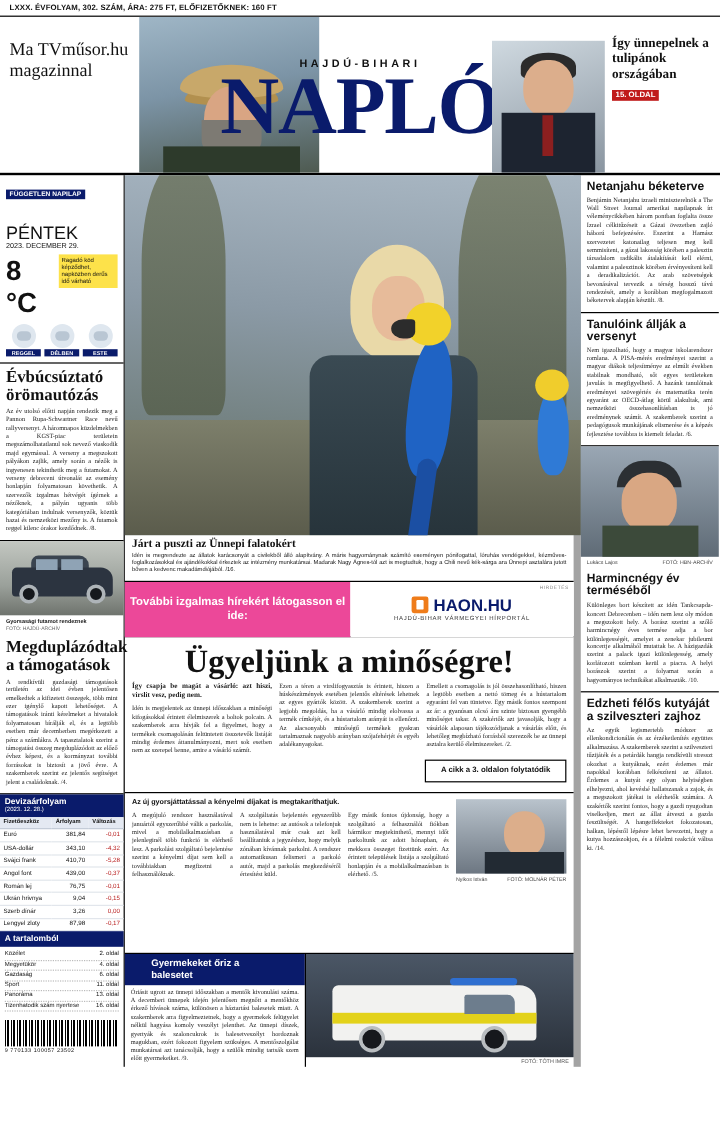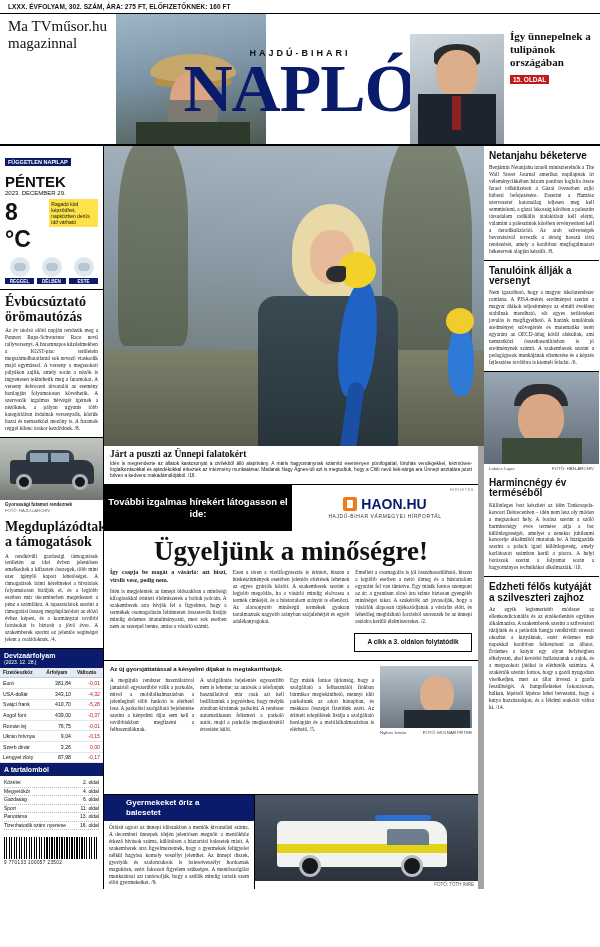--- a/index.html
+++ b/index.html
@@ -18,21 +18,21 @@
     height: 14px; border-bottom: 1px solid #000;
     display: flex; align-items: center;
     padding: 0 8px;
     font-family: "Liberation Sans", sans-serif;
     font-size: 6.5px; font-weight: bold; letter-spacing: .1px;
   }
 
   
   .masthead { height: 132px; position: relative; border-bottom: 2px solid #000; overflow:hidden; }
   .mh-left {
-    position: absolute; left: 8px; top: 4px; width: 108px;
+    position: absolute; left: 8px; top: 20px; width: 108px;
     font-family: "Liberation Serif", serif; font-size: 15px; line-height: 1.15;
   }
   .mh-photo-left {
     position:absolute; left:116px; top:0; width:150px; height:130px;
     background: linear-gradient(170deg,#9fb6c6 0%, #7c94a6 45%, #4e5a50 100%);
     overflow:hidden;
   }
   .mh-photo-left .hat {
     position:absolute; left:34px; top:40px; width:86px; height:28px;
     background:#c8a86a; border-radius:50%/70% 70% 30% 30%;
@@ -94,21 +94,21 @@
   .col-left { width:104px; border-right:1px solid #000; }
   .col-mid  { width:380px; border-right:6px solid #a3a3a3; }
   .col-right{ width:115px; }
 
   
   .wbox { border-bottom:1px solid #000; padding:4px 5px 5px; }
   .wtag {
     background:#0a1b6b; color:#fff; font-family:"Liberation Sans",sans-serif;
     font-size:5.5px; font-weight:bold; padding:1px 3px; display:inline-block;
   }
-  .wday { font-family:"Liberation Sans",sans-serif; font-weight:bold; font-size:15px; margin-top:5px;}
+  .wday { font-family:"Liberation Sans",sans-serif; font-weight:normal; font-size:15px; margin-top:18px;}
   .wdate{ font-family:"Liberation Sans",sans-serif; font-size:6px; margin-bottom:3px;}
   .wrow { display:flex; align-items:flex-start; gap:4px; }
   .wtemp{ font-family:"Liberation Sans",sans-serif; font-size:23px; font-weight:bold; }
   .wnote{ background:#fde24a; font-family:"Liberation Sans",sans-serif; font-size:5px;
           line-height:1.2; padding:2px; width:54px; }
   .wparts{ display:flex; gap:3px; margin-top:4px; }
   .wpart { text-align:center; width:30px; }
   .wpart .ic{
     width:20px;height:20px;border-radius:50%;background:#dfe7ef;margin:0 auto 1px;
     position:relative;
@@ -223,21 +223,21 @@
 
   .hero-cap{ padding:3px 6px 5px; border-bottom:1px solid #000; }
   .hero-cap .t{ font-family:"Liberation Serif",serif; font-weight:bold; font-size:9.5px; margin-bottom:1.5px;}
   .hero-cap .d{ font-family:"Liberation Sans",sans-serif; font-size:4.8px; line-height:1.3; text-align:justify;}
 
   .promo{
     display:flex; align-items:center; height:46px; border-bottom:1px solid #000;
     background:#fff;
   }
   .promo-left{
-    flex:1; background:#000000; color:#fff; height:46px; display:flex; align-items:center;
+    flex:1; background:#ec4899; color:#fff; height:46px; display:flex; align-items:center;
     justify-content:center; text-align:center;
     font-family:"Liberation Sans",sans-serif; font-size:9.5px; font-weight:bold; line-height:1.25;
   }
   .promo-right{
     width:186px; height:46px; background:#fff; display:flex; flex-direction:column;
     align-items:center; justify-content:center; position:relative;
   }
   .haon{ display:flex; align-items:center; gap:4px; }
   .haon .mark{
     width:14px; height:14px; background:#ef7c1a; border-radius:2px; position:relative;

